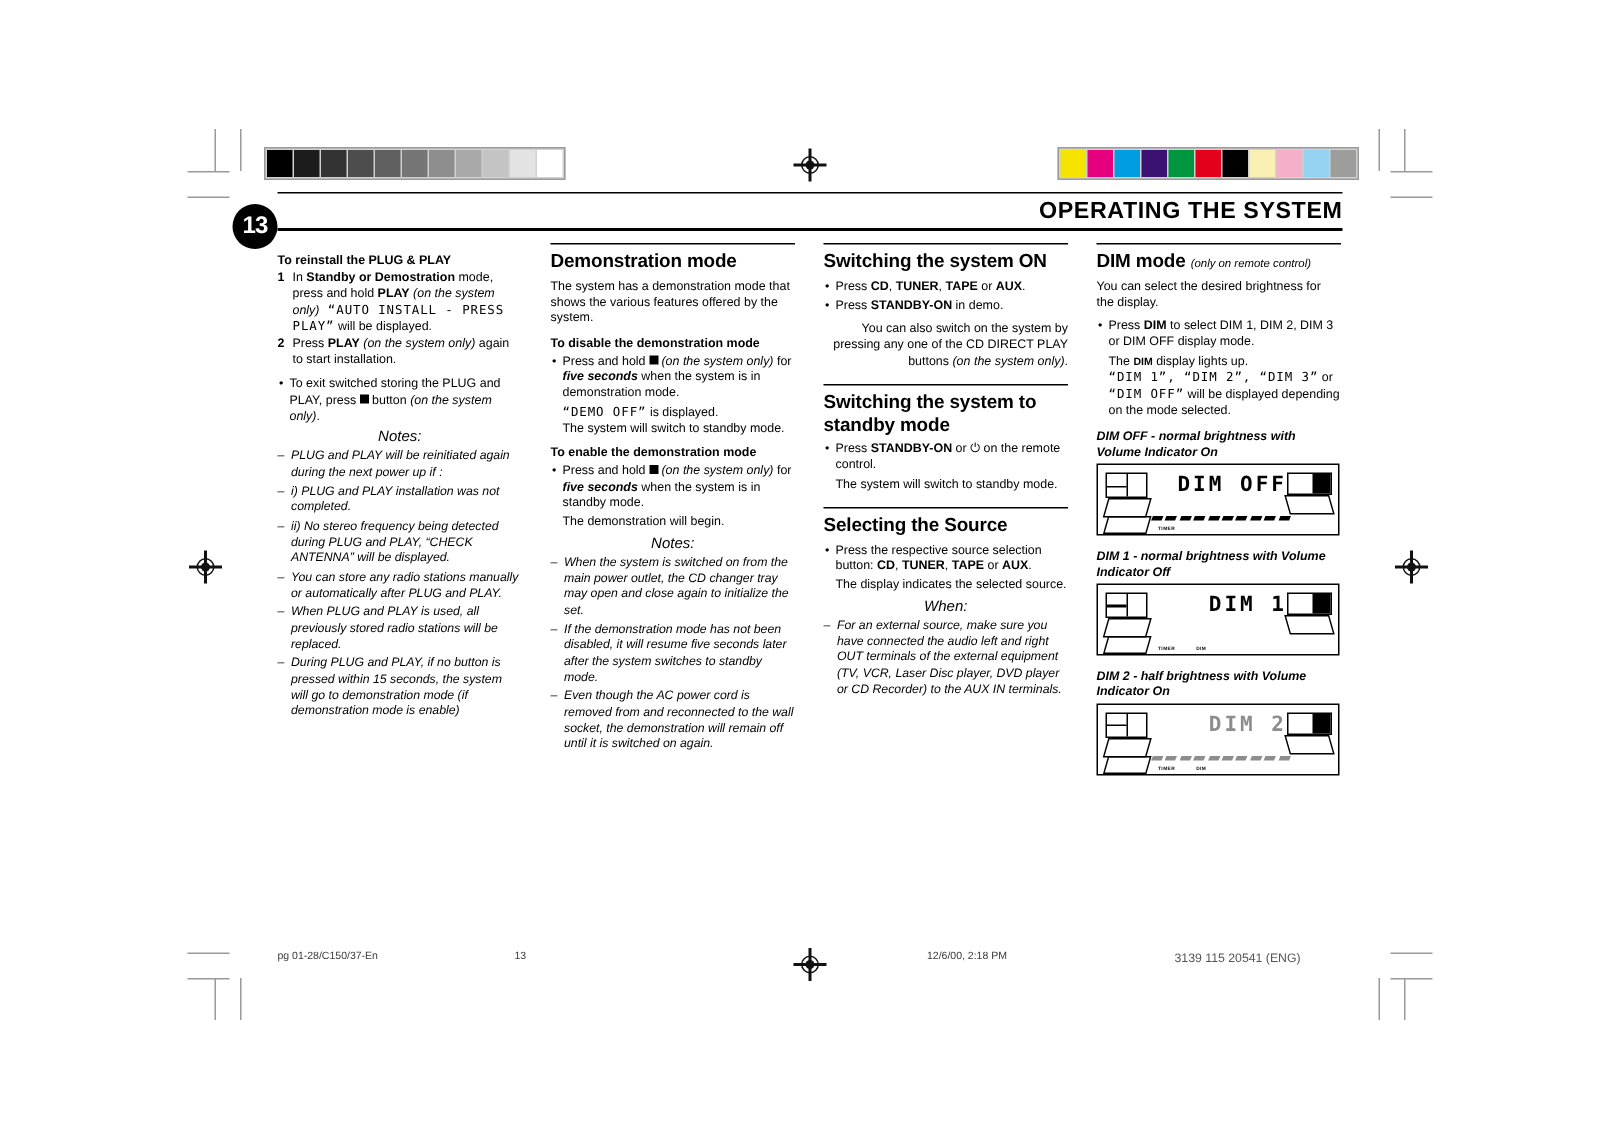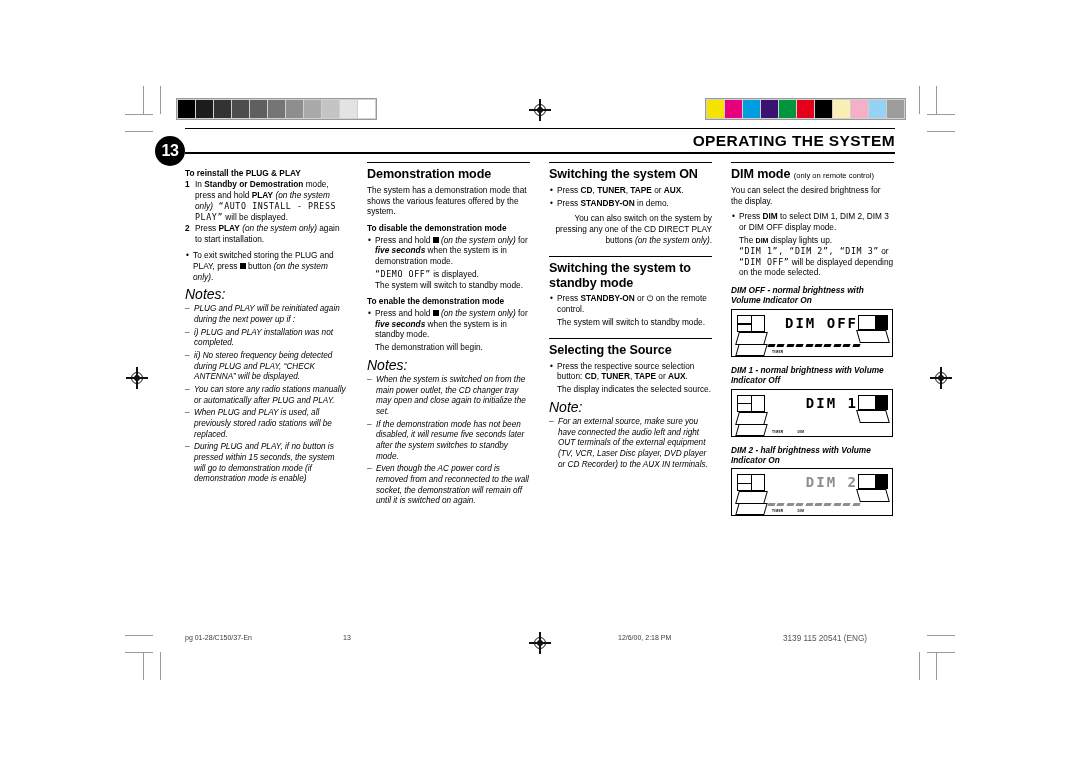--- a/index.html
+++ b/index.html
@@ -100,20 +100,21 @@
   h2.sec {
     font-size: 12.6px;
     font-weight: bold;
     margin: 0 0 3px 0;
     line-height: 1.18;
     letter-spacing: -0.1px;
   }
   h2.sec .sub {
     font-size: 7.6px;
     font-weight: normal;
+    font-style: italic;
     letter-spacing: 0;
     margin-top: 16px;
   }
   h3.sub {
     font-size: 8.3px;
     font-weight: bold;
     margin: 6px 0 1px 0;
     line-height: 1.25;
   }
   h3.subi {
@@ -124,21 +125,21 @@
     line-height: 1.25;
   }
   p.body {
     font-size: 8.3px;
     line-height: 1.3;
     margin: 0 0 4px 0;
   }
   p.tight { margin-bottom: 0; }
   .b { font-weight: bold; }
   .i { font-style: italic; }
-  .notes-label { font-style: italic; font-size: 14px; margin: 4px 0 0 0; }
+  .notes-label { font-style: italic; font-size: 10px; margin: 4px 0 0 0; text-align: center; }
 
   ol.steps { margin: 0; padding: 0; list-style: none; }
   ol.steps li {
     font-size: 8.3px;
     line-height: 1.3;
     margin: 0 0 1px 0;
     padding-left: 10px;
     position: relative;
   }
   ol.steps li .num {
@@ -454,21 +455,21 @@
 
       <div class="col-rule spaced"></div>
       <h2 class="sec">Selecting the Source</h2>
       <ul class="bul" id="c3-b3">
           <li><span>Press the respective source selection button: </span><span class="b">CD</span><span>, </span><span class="b">TUNER</span><span>, </span><span class="b">TAPE</span><span> or </span><span class="b">AUX</span><span>.</span></li>
         </ul>
       <p class="body">
         <span class="indent2">The display indicates the selected source.</span>
       </p>
 
-      <p class="notes-label">Note:</p>
+      <p class="notes-label">When:</p>
       <ul class="dash" id="c3-notes">
           <li>For an external source, make sure you have connected the audio left and right OUT terminals of the external equipment (TV, VCR, Laser Disc player, DVD player or CD Recorder) to the AUX IN terminals.</li>
         </ul>
     </div>
 
     <div class="col">
       <div class="col-rule"></div>
       <h2 class="sec">
         <span>DIM mode</span>
         <span class="sub">(only on remote control)</span>

